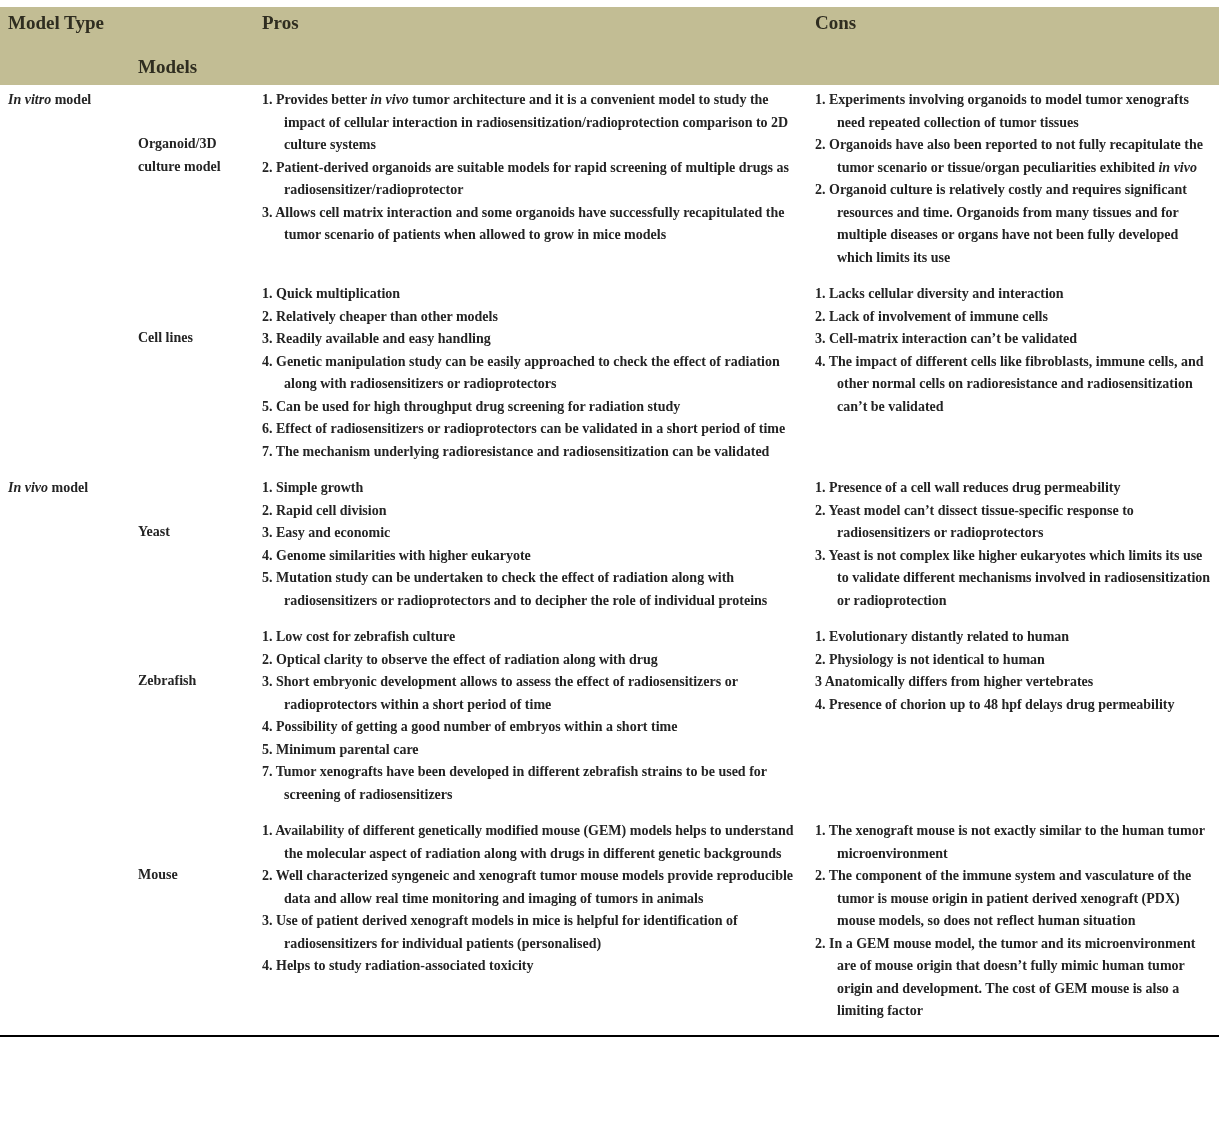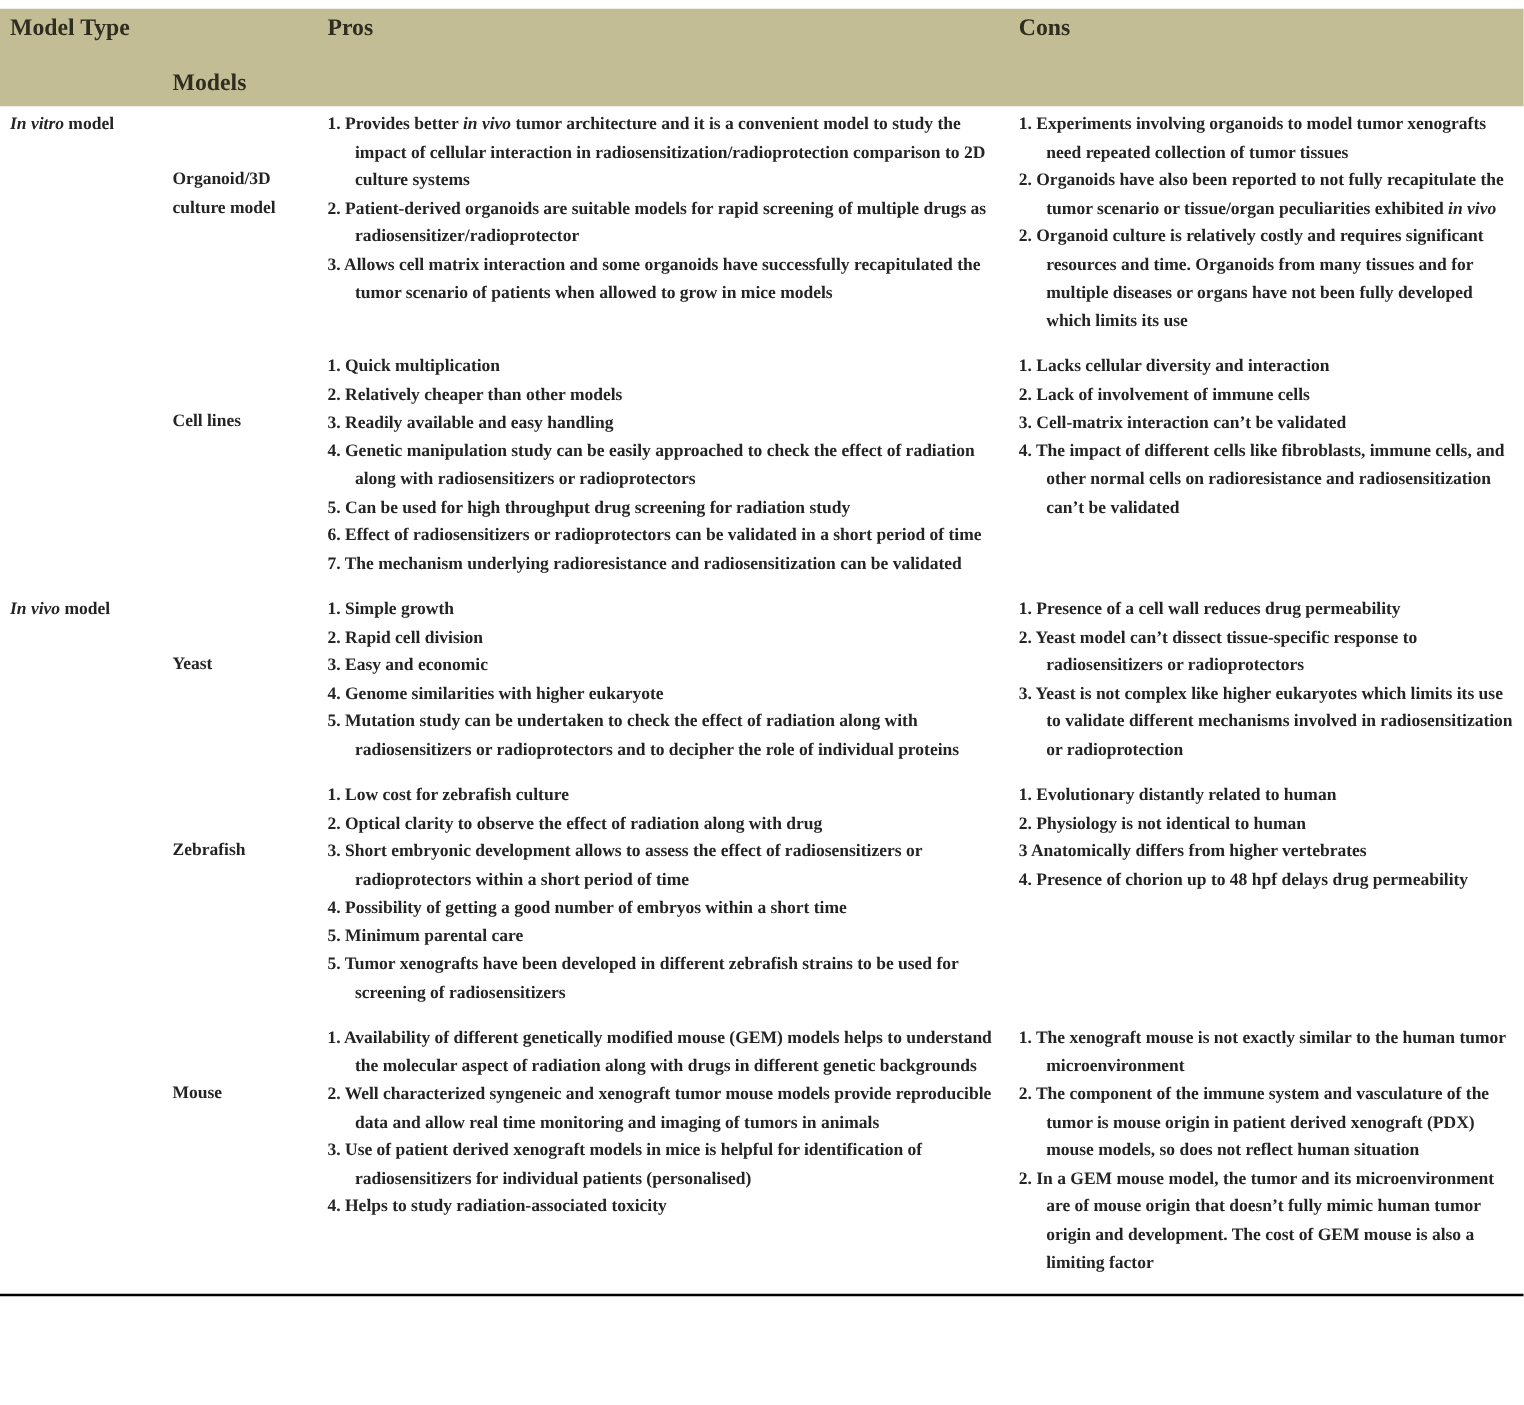--- a/index.html
+++ b/index.html
@@ -114,21 +114,21 @@
       </div>
       <div class="row body-row">
         <div class="cell c1"></div>
         <div class="cell c2">Zebrafish</div>
         <div class="cell c3">
           <div class="item">1. Low cost for zebrafish culture</div>
           <div class="item">2. Optical clarity to observe the effect of radiation along with drug</div>
           <div class="item">3. Short embryonic development allows to assess the effect of radiosensitizers or radioprotectors within a short period of time</div>
           <div class="item">4. Possibility of getting a good number of embryos within a short time</div>
           <div class="item">5. Minimum parental care</div>
-          <div class="item">5. Tumor xenografts have been developed in different zebrafish strains to be used for screening of radiosensitizers</div>
+          <div class="item">7. Tumor xenografts have been developed in different zebrafish strains to be used for screening of radiosensitizers</div>
         </div>
         <div class="cell c4">
           <div class="item">1. Evolutionary distantly related to human</div>
           <div class="item">2. Physiology is not identical to human</div>
           <div class="item">3 Anatomically differs from higher vertebrates</div>
           <div class="item">4. Presence of chorion up to 48 hpf delays drug permeability</div>
         </div>
       </div>
       <div class="row body-row">
         <div class="cell c1"></div>

